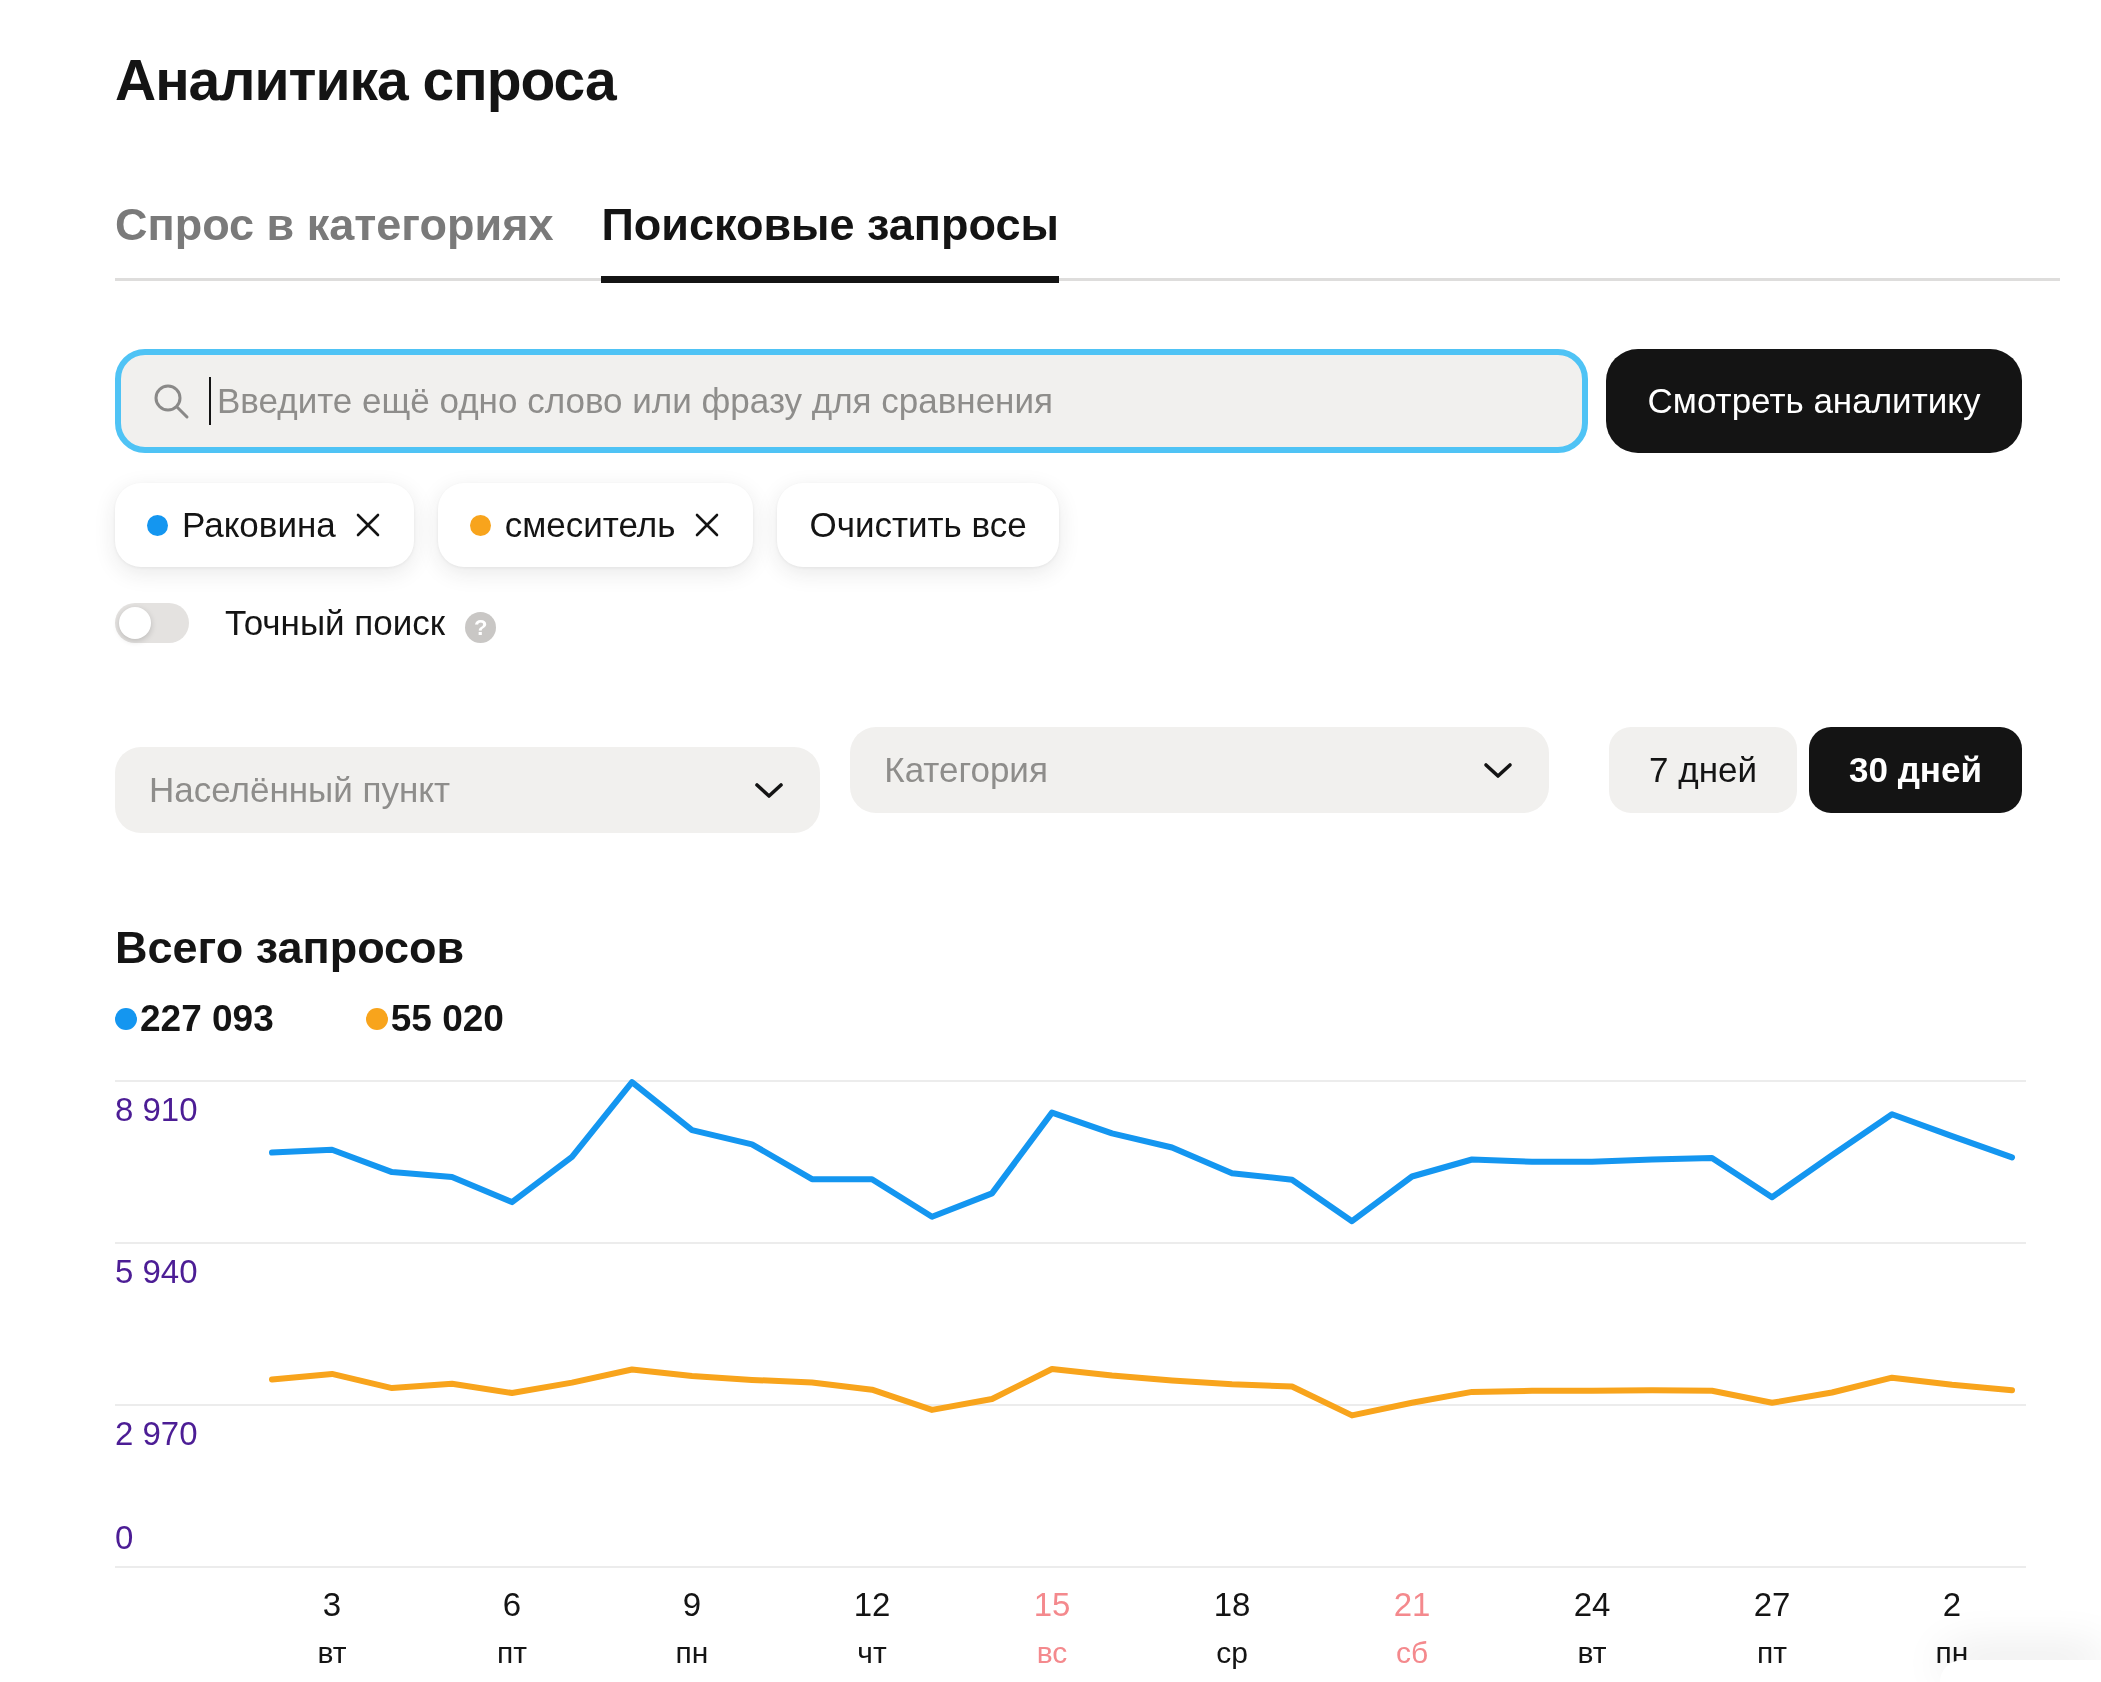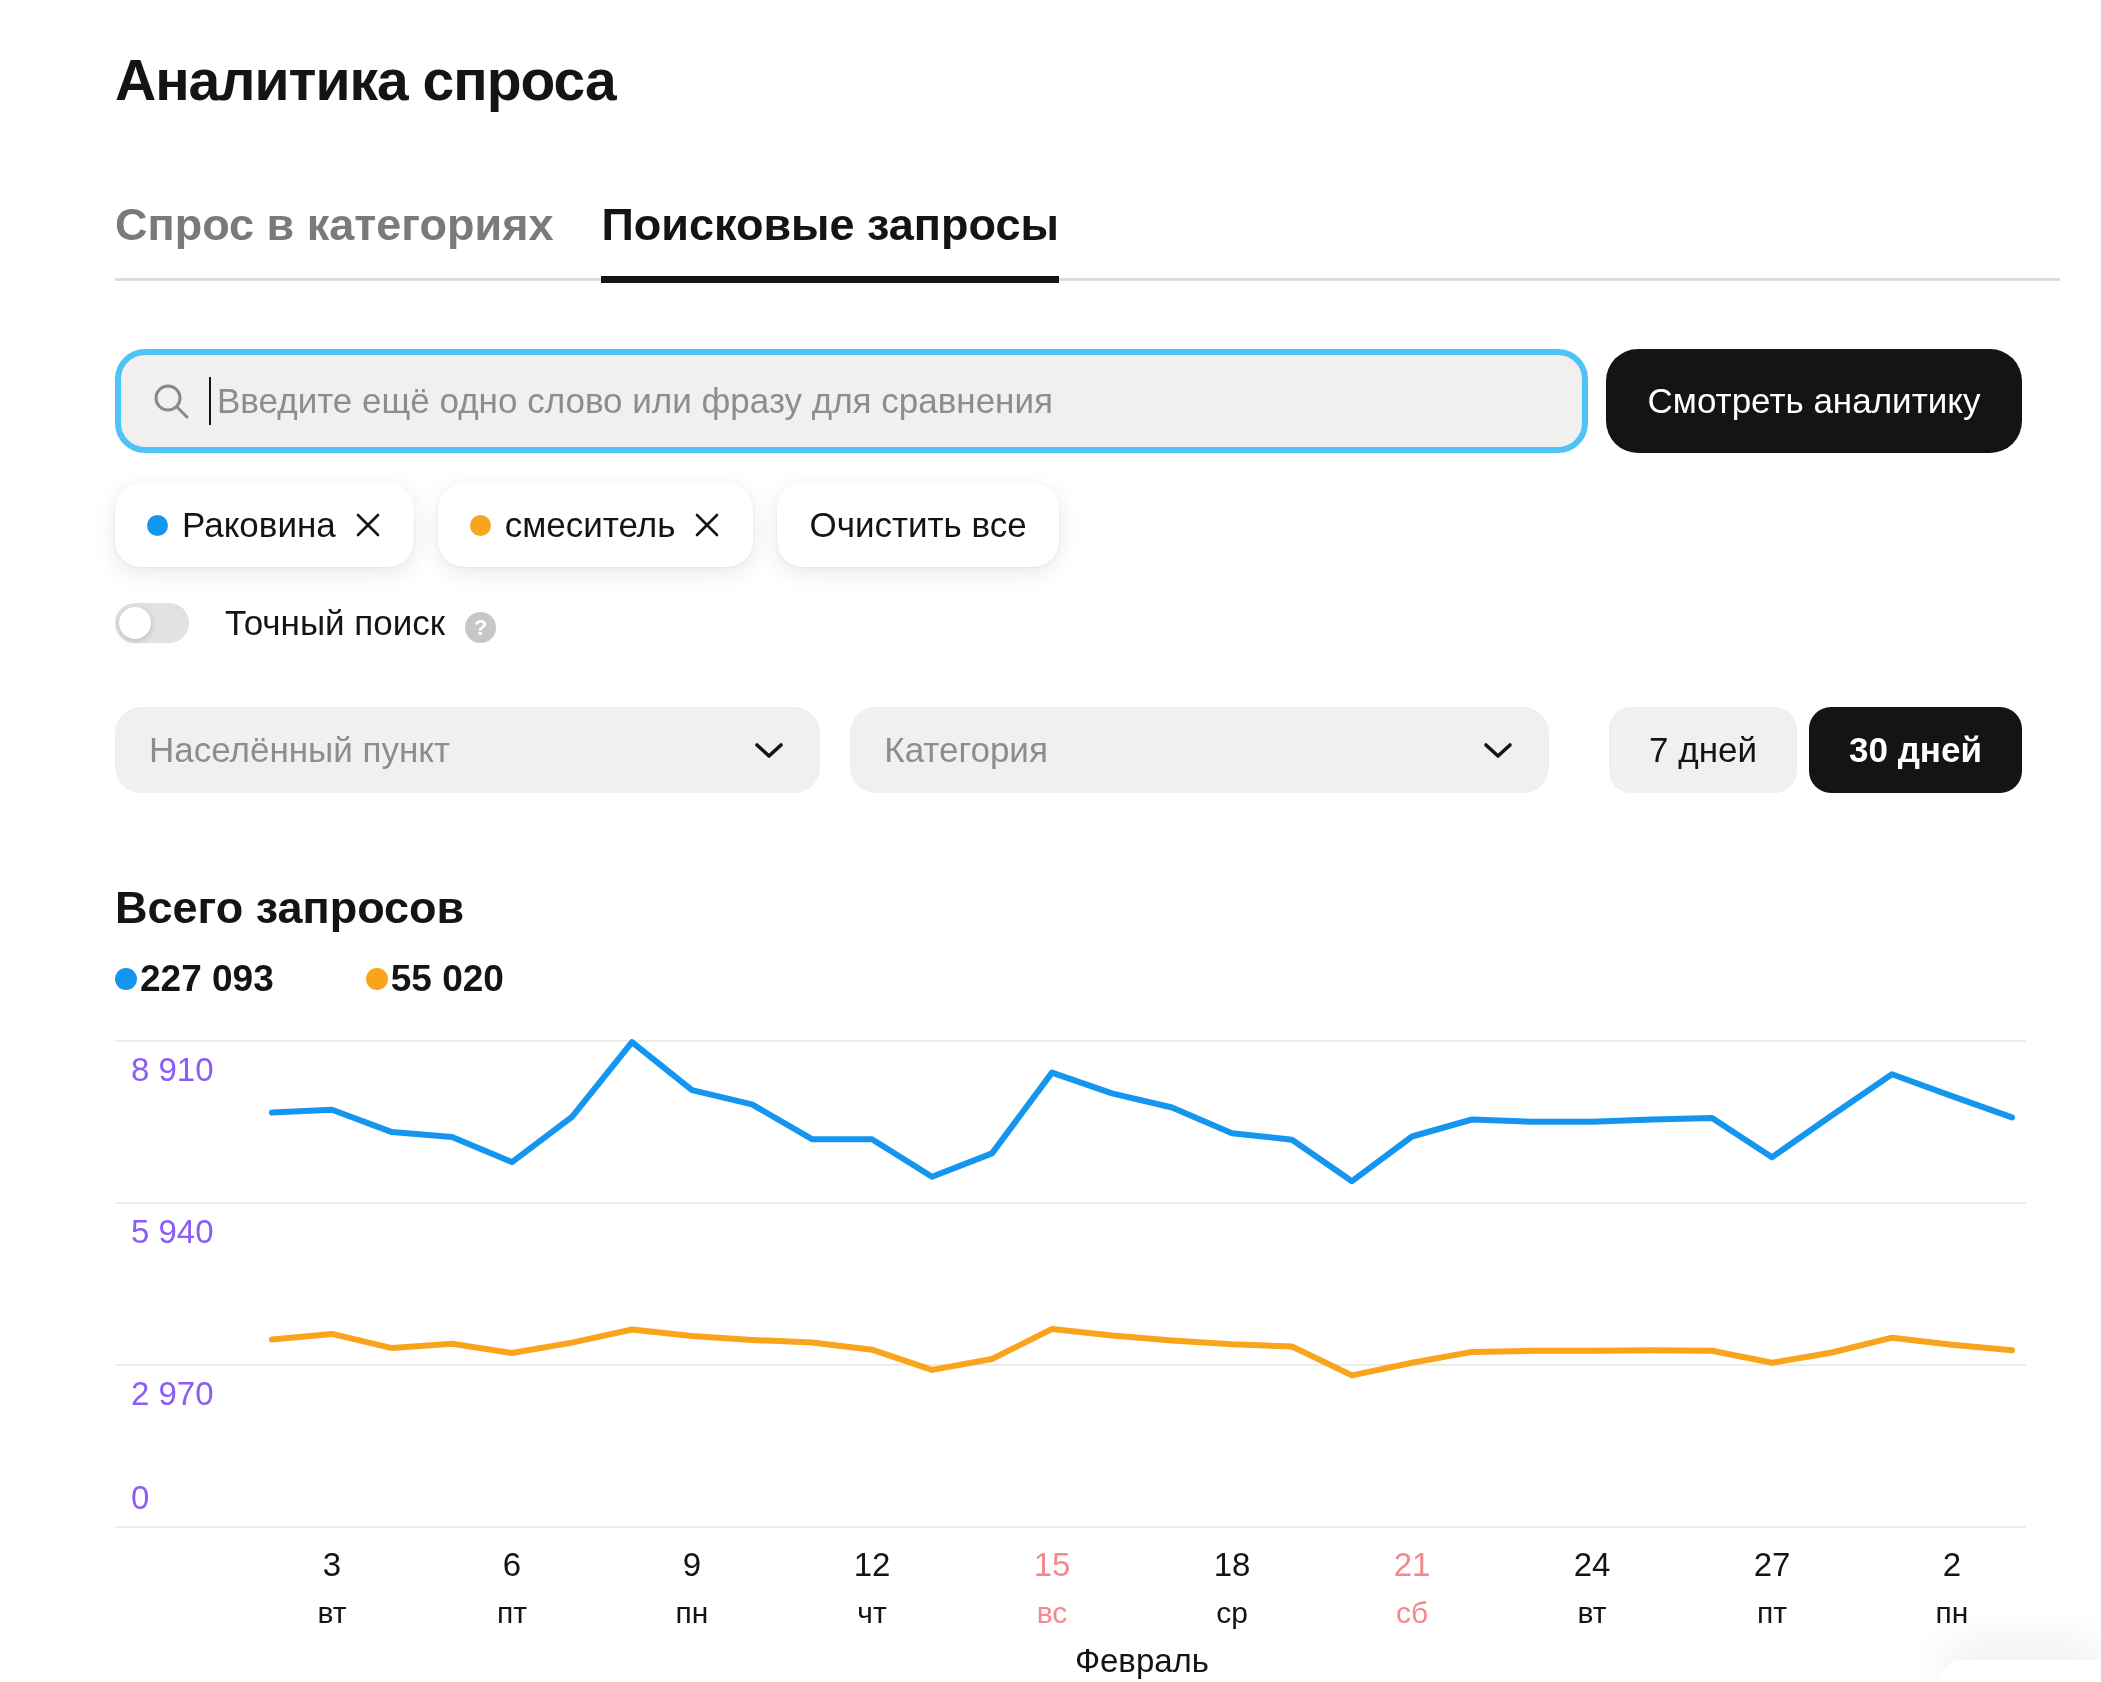--- a/index.html
+++ b/index.html
@@ -45,39 +45,39 @@
   .toggle .knob { position:absolute; left:4px; top:4px; width:32px; height:32px; border-radius:50%; background:#fff;
           box-shadow:0 2px 6px rgba(0,0,0,0.18); }
   .toggle-label { font-size:35px; }
   .help-icon { width:31px; height:31px; border-radius:50%; background:#c9c7c5; color:#fff; font-size:22px; font-weight:700;
           display:flex; align-items:center; justify-content:center; margin-left:-16px; cursor:pointer; }
 
   
   .filters-row { display:flex; margin-top:64px; margin-right:38px; gap:30px; align-items:center; }
   .select { height:86px; background:#f1f0ee; border-radius:26px; display:flex; align-items:center;
           justify-content:space-between; padding:0 36px 0 34px; font-size:35px; color:#8e8d8b; cursor:pointer; }
-  .select.location { width:757px; }
+  .select.location { width:757px;margin-top:40px; }
   .select.category { width:750px; }
   .filters-spacer { flex:1; }
   .period-group { display:flex; gap:12px; }
   .period-btn { height:86px; border:none; border-radius:22px; font-family:"Liberation Sans", sans-serif;
           font-size:35px; padding:0 40px; cursor:pointer; white-space:nowrap; }
   .period-btn.inactive { background:#f1f0ee; color:#141414; font-weight:400; }
   .period-btn.active { background:#141414; color:#fff; font-weight:700; }
 
   
   .chart-title { margin-top:88px; font-size:45px; line-height:54px; font-weight:700; }
   .legend { display:flex; gap:92px; margin-top:24px; height:40px; align-items:center; }
   .legend-item { display:flex; align-items:center; gap:3px; }
   .legend-dot { width:22px; height:22px; border-radius:50%; }
   .legend-value { font-size:37px; font-weight:700; }
 
   .chart-wrap { margin-top:30px; position:relative; }
   .chart-wrap svg { display:block; }
-  .y-label { position:absolute; left:16px; font-size:33px; color:#8b5cf6; }
+  .y-label { position:absolute; left:0; font-size:33px; color:#4c1d95; }
   .x-axis { position:relative; height:152px; }
   .x-tick { position:absolute; width:100px; text-align:center; padding-top:18px; }
   .x-tick .d { font-size:33px; line-height:36px; }
   .x-tick .w { font-size:30px; line-height:34px; margin-top:13px; }
   .x-tick.holiday .d, .x-tick.holiday .w { color:#f4898d; }
   .month-label { position:absolute; top:113px; transform:translateX(-50%); font-size:33px; color:#141414; }
 
   .corner-card { position:absolute; right:0; bottom:0; width:161px; height:22px; background:#fff;
           border-top-left-radius:28px; box-shadow:0 -10px 45px rgba(0,0,0,0.12); cursor:pointer; }
 </style>

